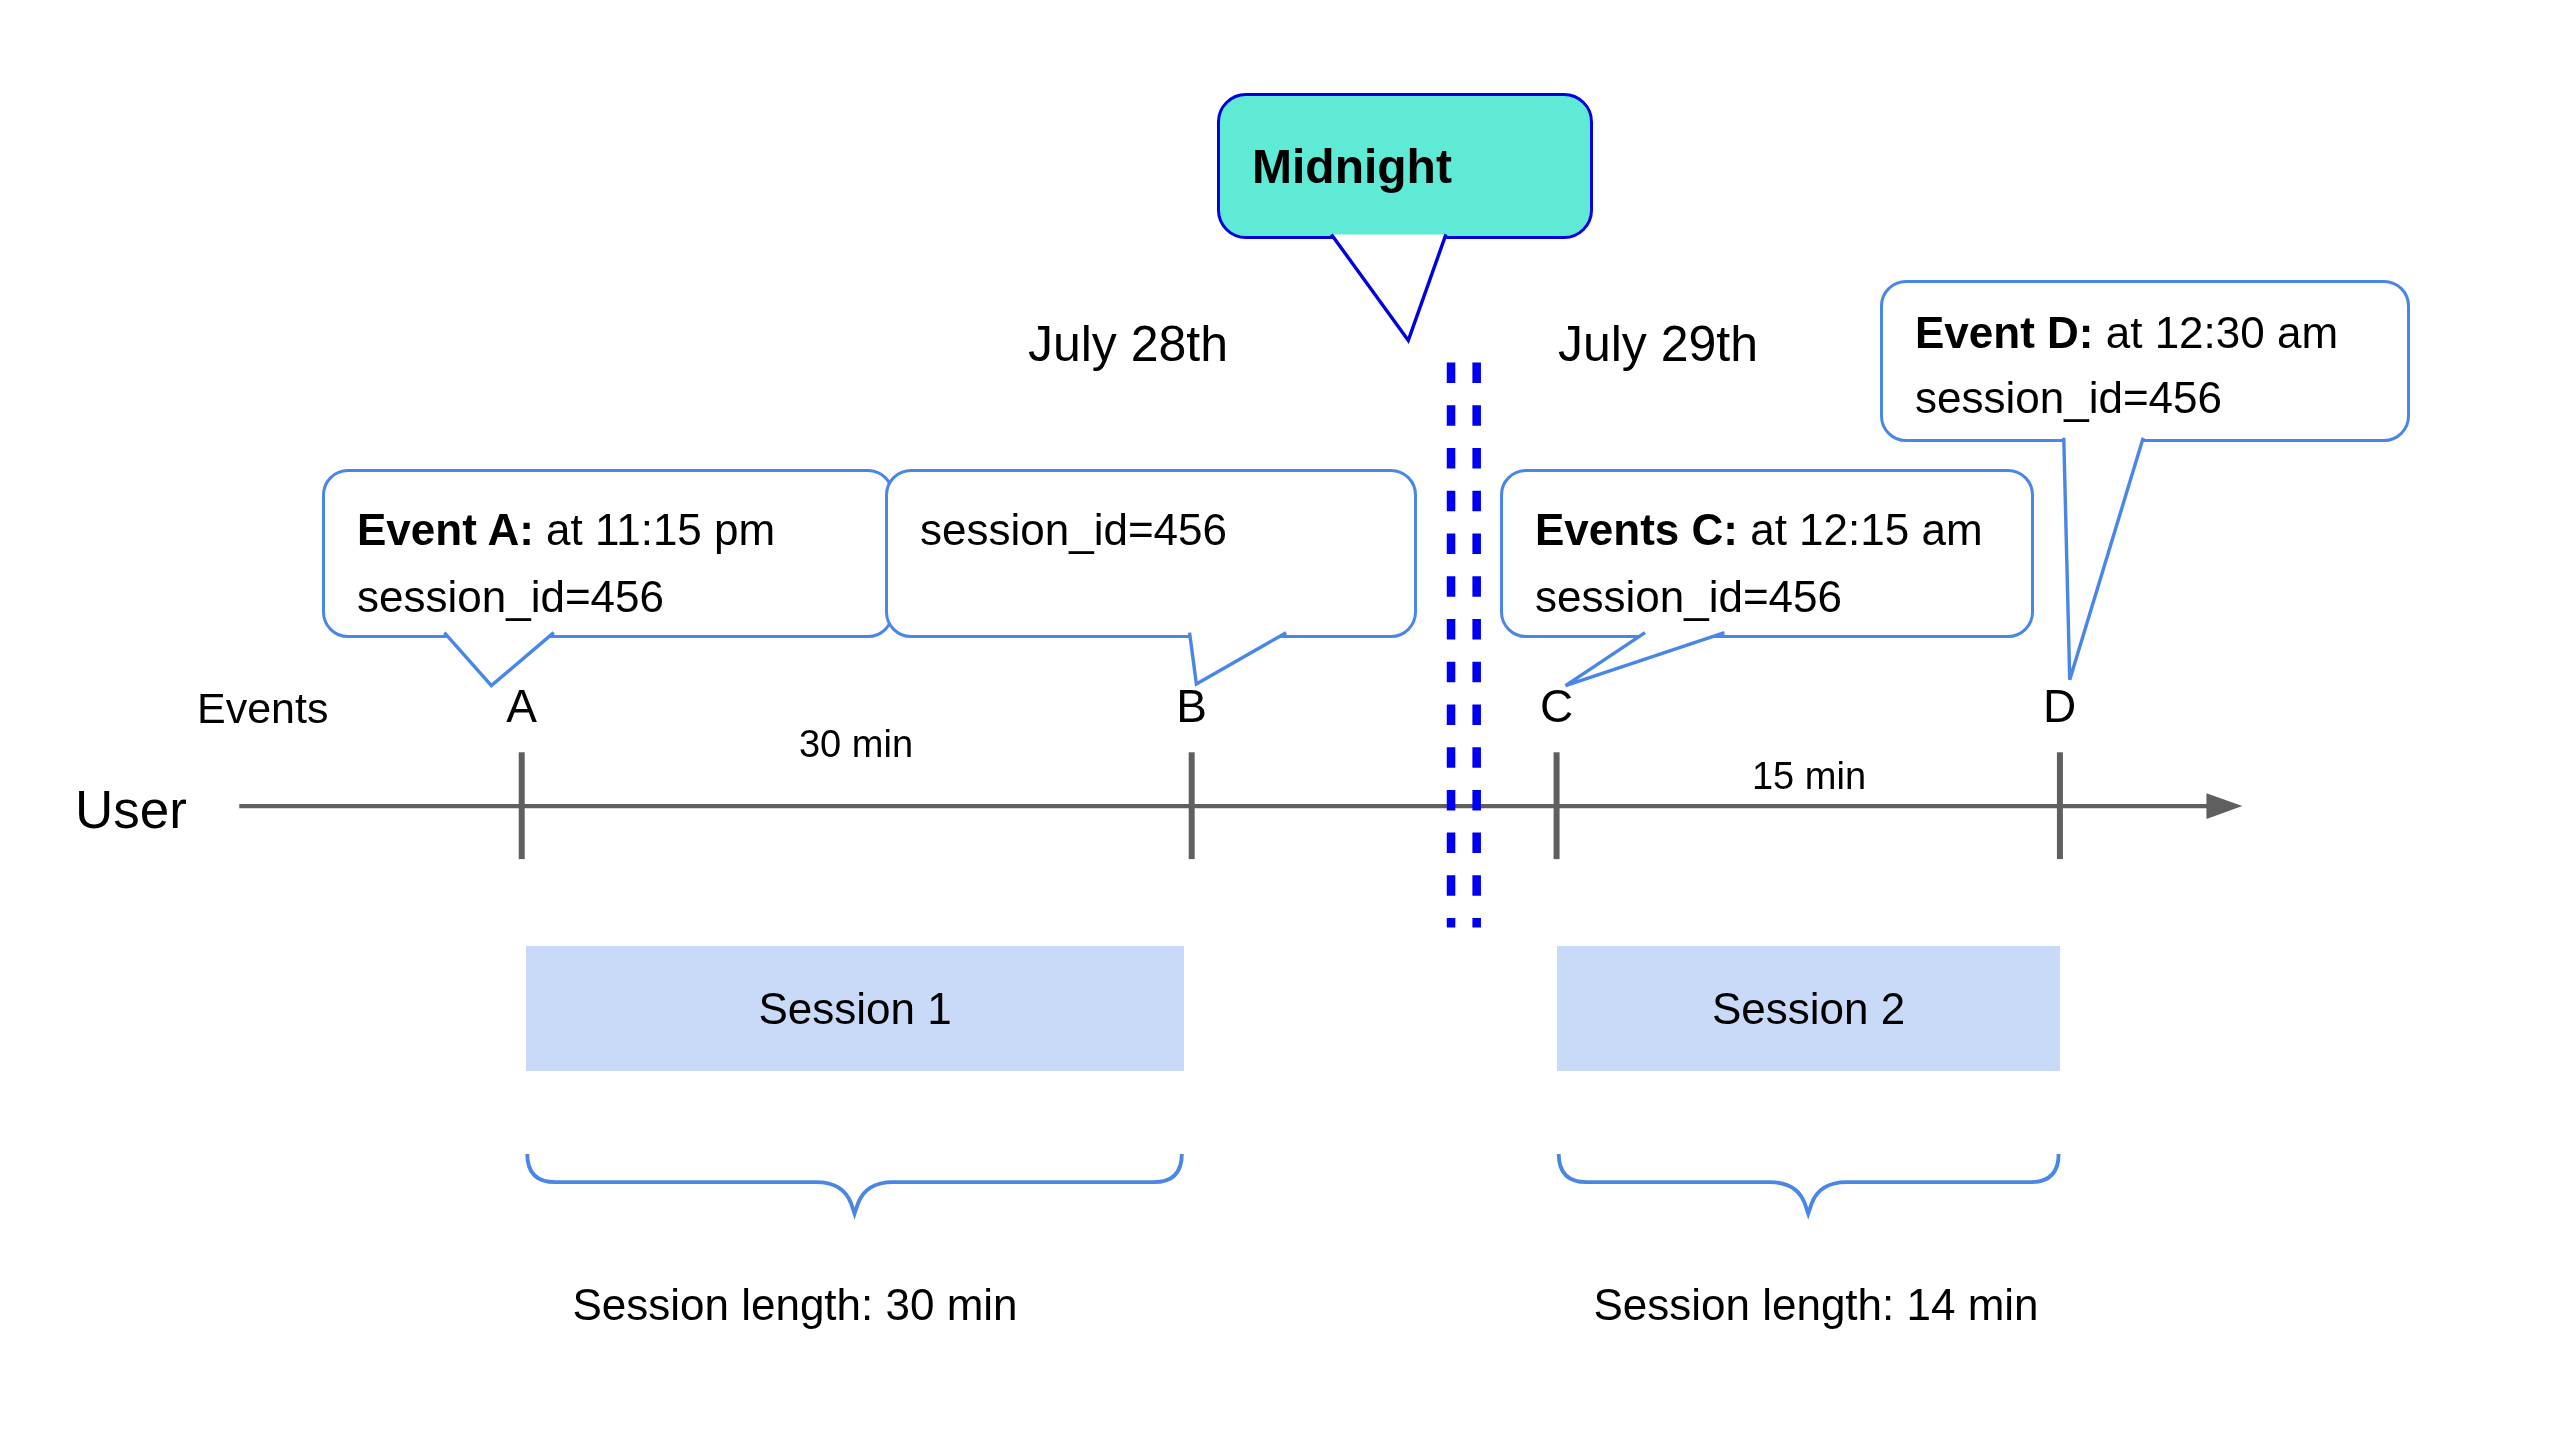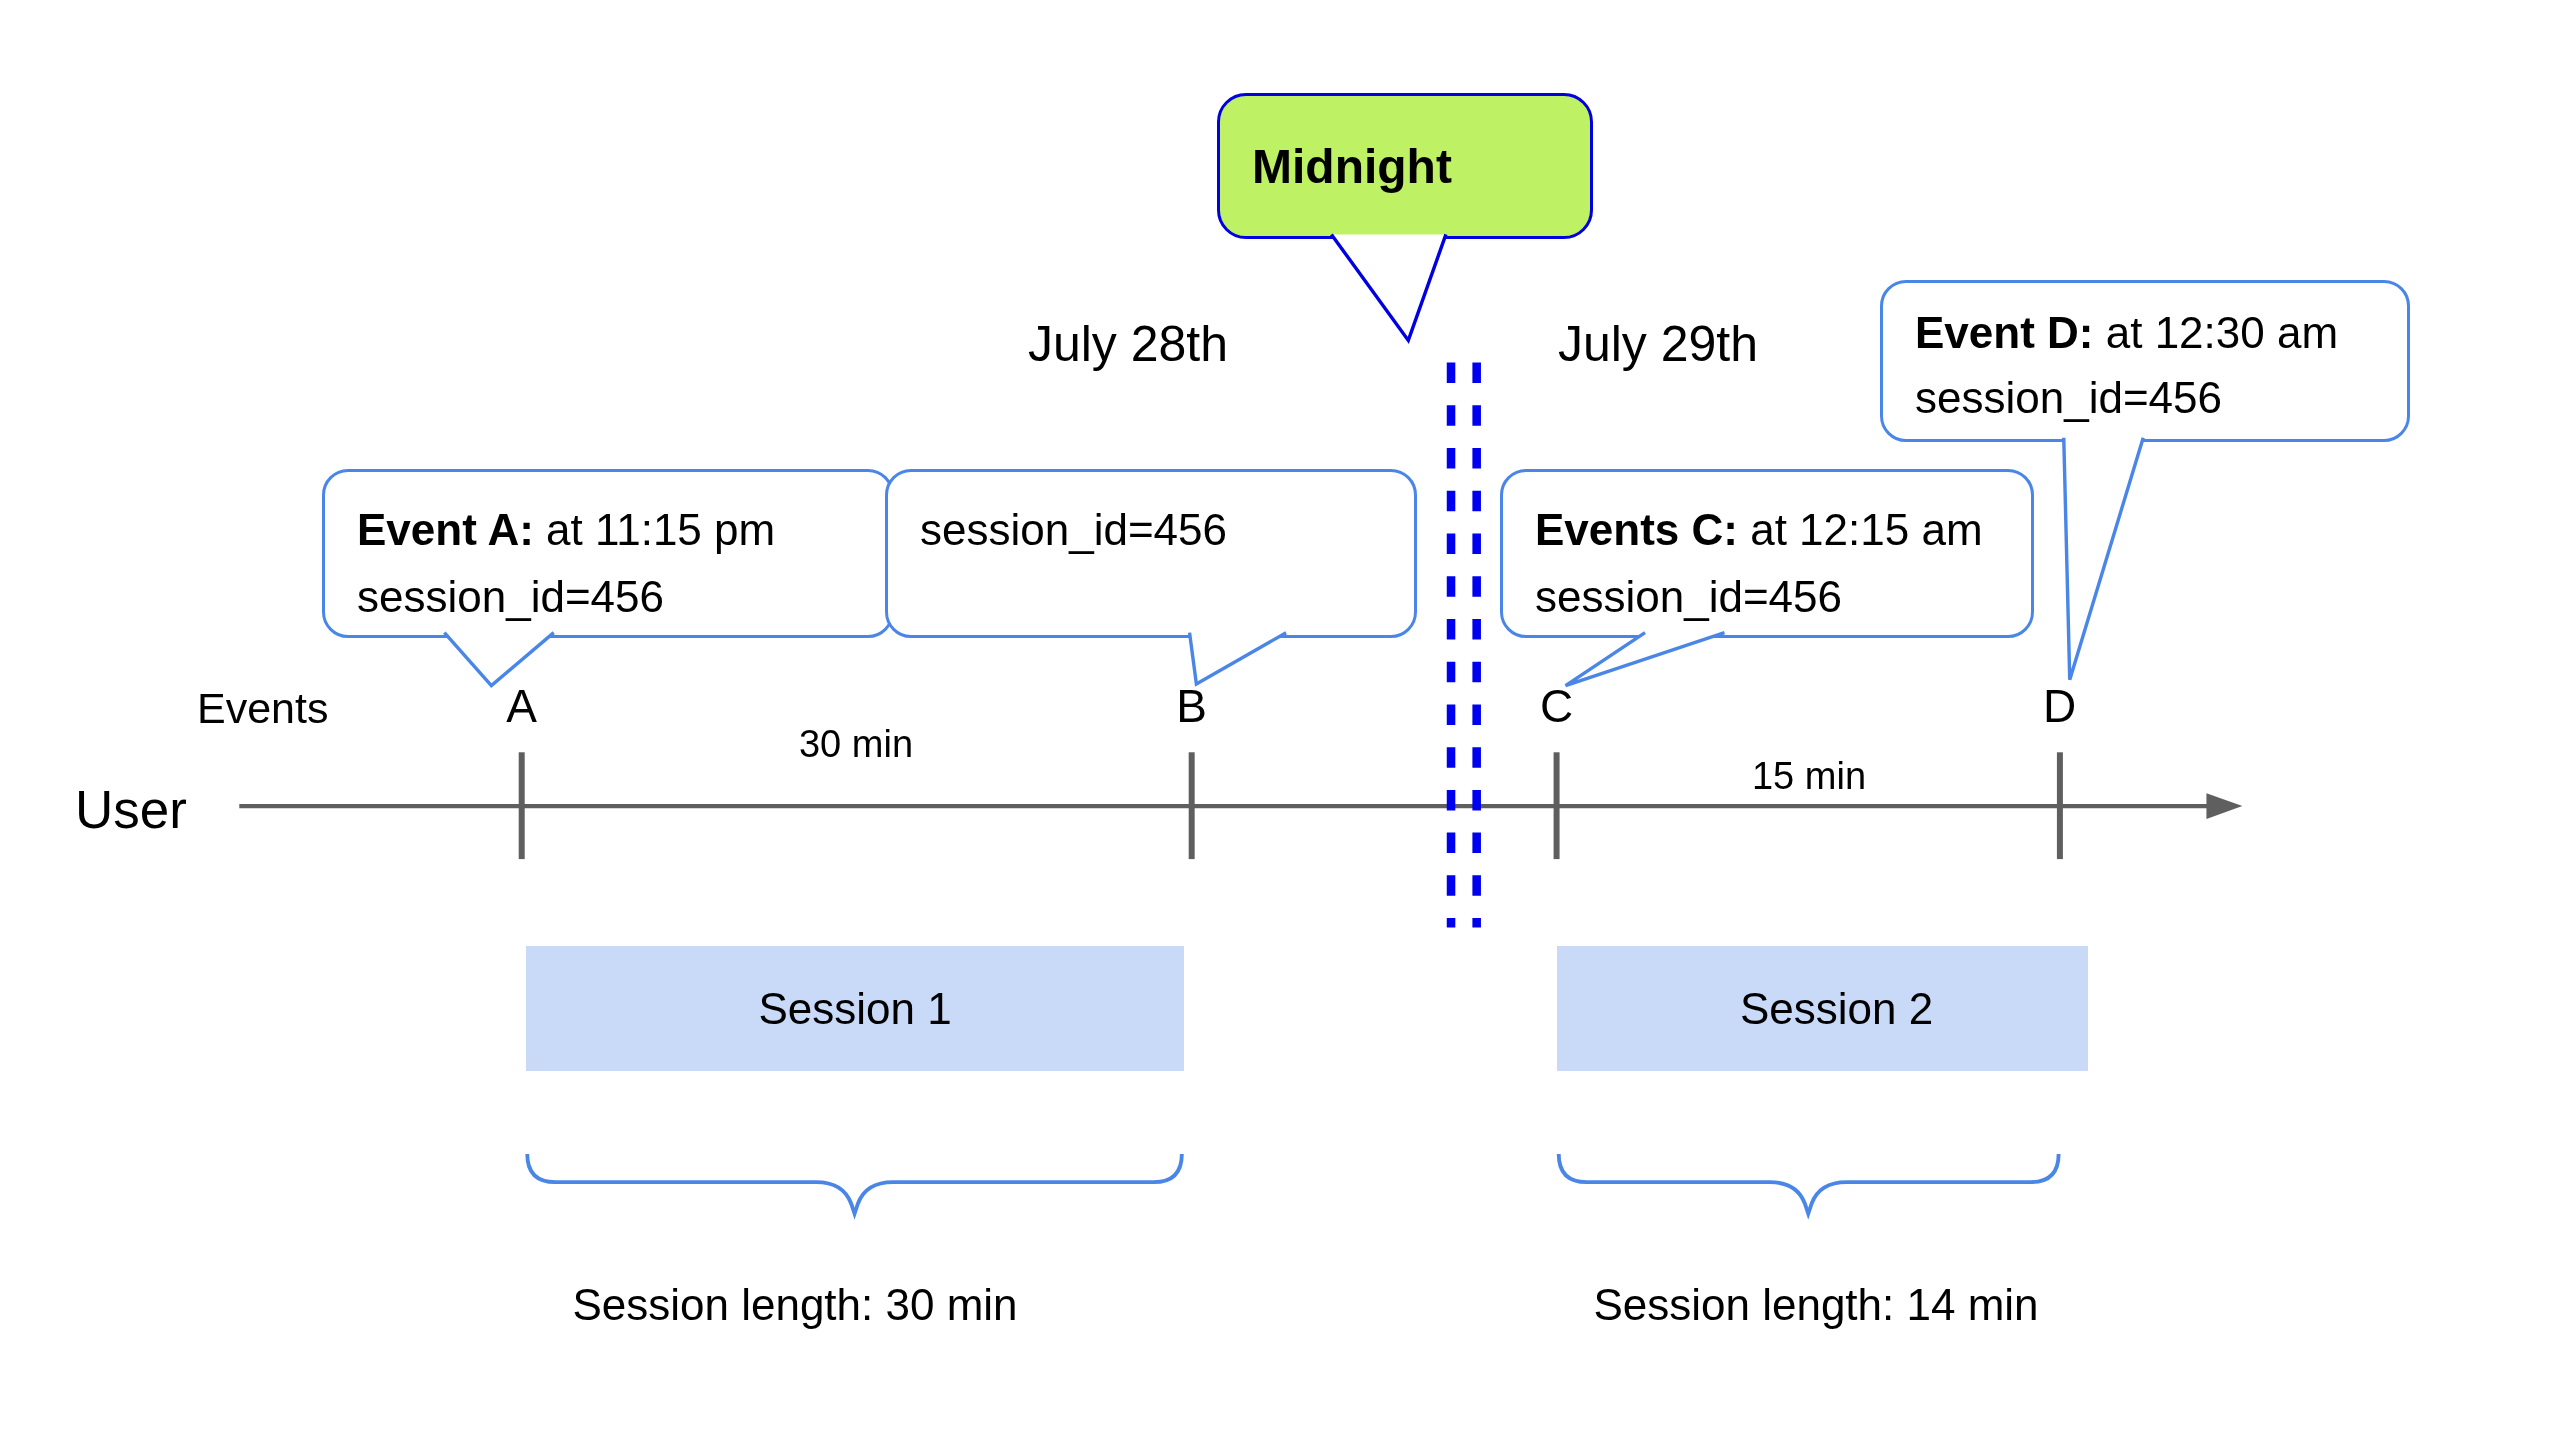--- a/index.html
+++ b/index.html
@@ -21,21 +21,21 @@
     font-size:44px;
     line-height:67px;
     padding:24px 17px 0 32px;
     white-space:nowrap;
     z-index:2;
   }
   .callout b{font-weight:bold;}
   .midnight{
     position:absolute;
     left:1217px;top:93px;width:376px;height:146px;
-    background:#bef264;
+    background:#5eead4;
     border:3.4px solid #0000e0;
     border-radius:29px;
     box-sizing:border-box;
     display:flex;align-items:center;
     padding-left:32px;
     font-size:48px;font-weight:bold;
     z-index:2;
   }
   .tails{z-index:3;}
   .shapes{z-index:1;}
@@ -66,21 +66,21 @@
     <rect x="2407" y="880" width="7" height="125" fill="#5f5f5f"></rect>
     <line x1="1698" y1="424" x2="1698" y2="1085" stroke="#0000f0" stroke-width="10" stroke-dasharray="24 26"></line>
     <line x1="1728" y1="424" x2="1728" y2="1085" stroke="#0000f0" stroke-width="10" stroke-dasharray="24 26"></line>
     <path d="M 617,1350 C 617,1372 628,1383 650,1383 L 955,1383 C 978,1383 990,1392 996,1408 L 1000,1420 L 1004,1408 C 1010,1392 1022,1383 1045,1383 L 1350,1383 C 1372,1383 1383,1372 1383,1350" fill="none" stroke="#4a86e8" stroke-width="4.5"></path>
     <path d="M 1824,1350 C 1824,1372 1835,1383 1857,1383 L 2071,1383 C 2094,1383 2106,1392 2112,1408 L 2116,1420 L 2120,1408 C 2126,1392 2138,1383 2161,1383 L 2376,1383 C 2398,1383 2409,1372 2409,1350" fill="none" stroke="#4a86e8" stroke-width="4.5"></path>
   </svg>
 
   <div class="sessionbox" style="left:526px;width:658px;">
     <span>Session 1</span>
   </div>
-  <div class="sessionbox" style="left:1557px;width:503px;padding-left:28px;">
+  <div class="sessionbox" style="left:1557px;width:503px;">
     <span>Session 2</span>
   </div>
 
   <div class="midnight">
     <span>Midnight</span>
   </div>
 
   <div class="callout" style="left:322px;top:469px;width:572px;height:169px;">
     <div><b>Event A:</b><span> at 11:15 pm</span></div>
     <div>session_id=456</div>

